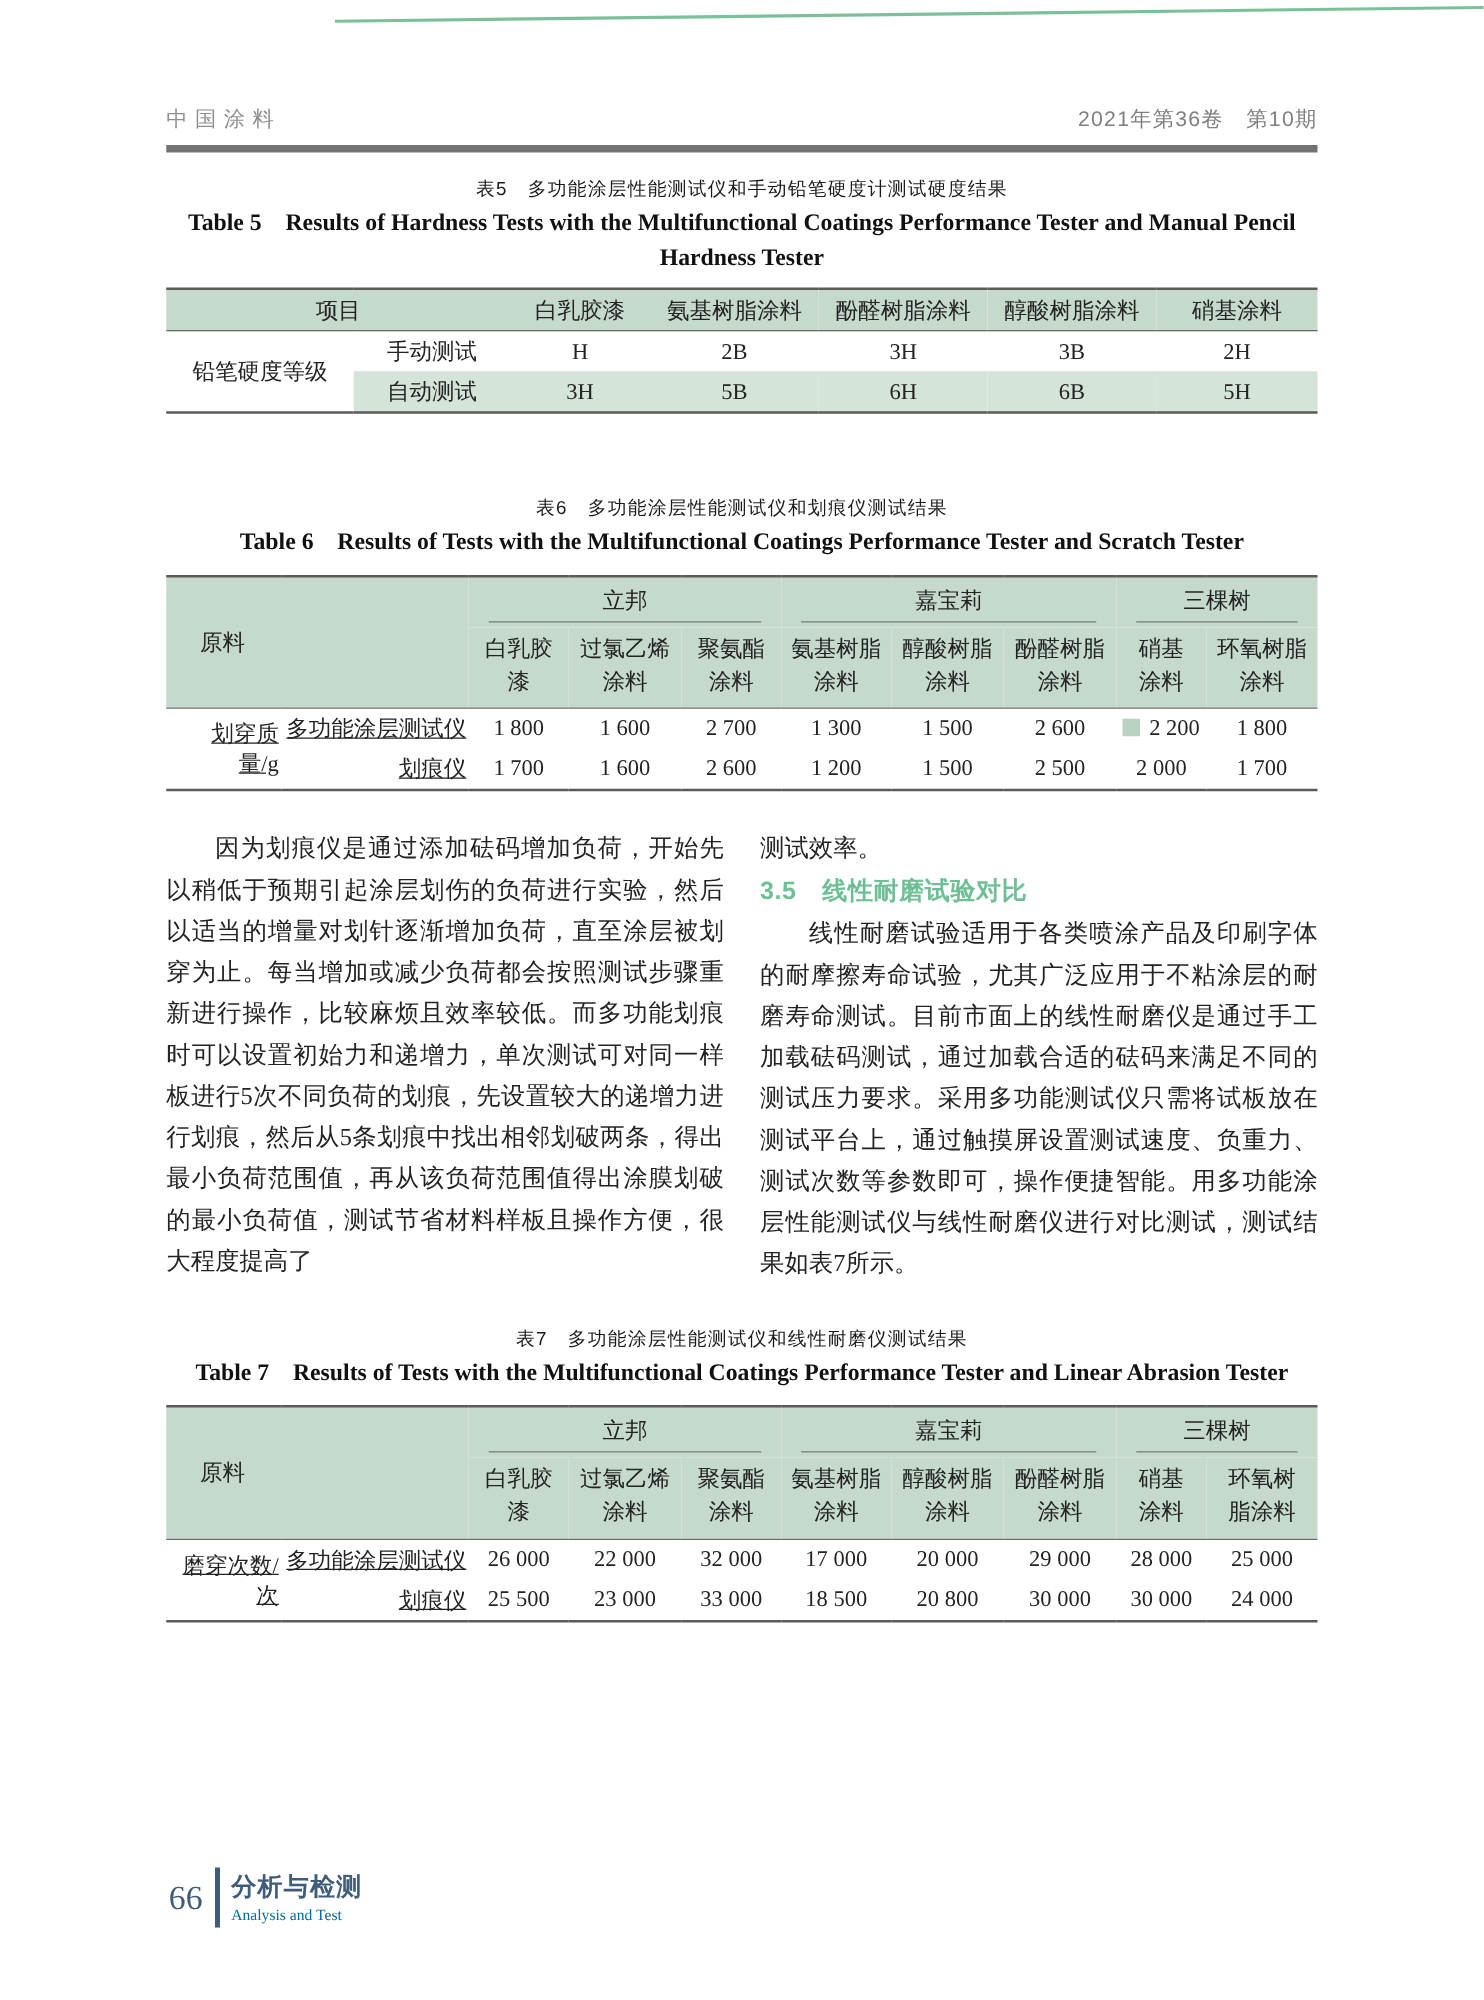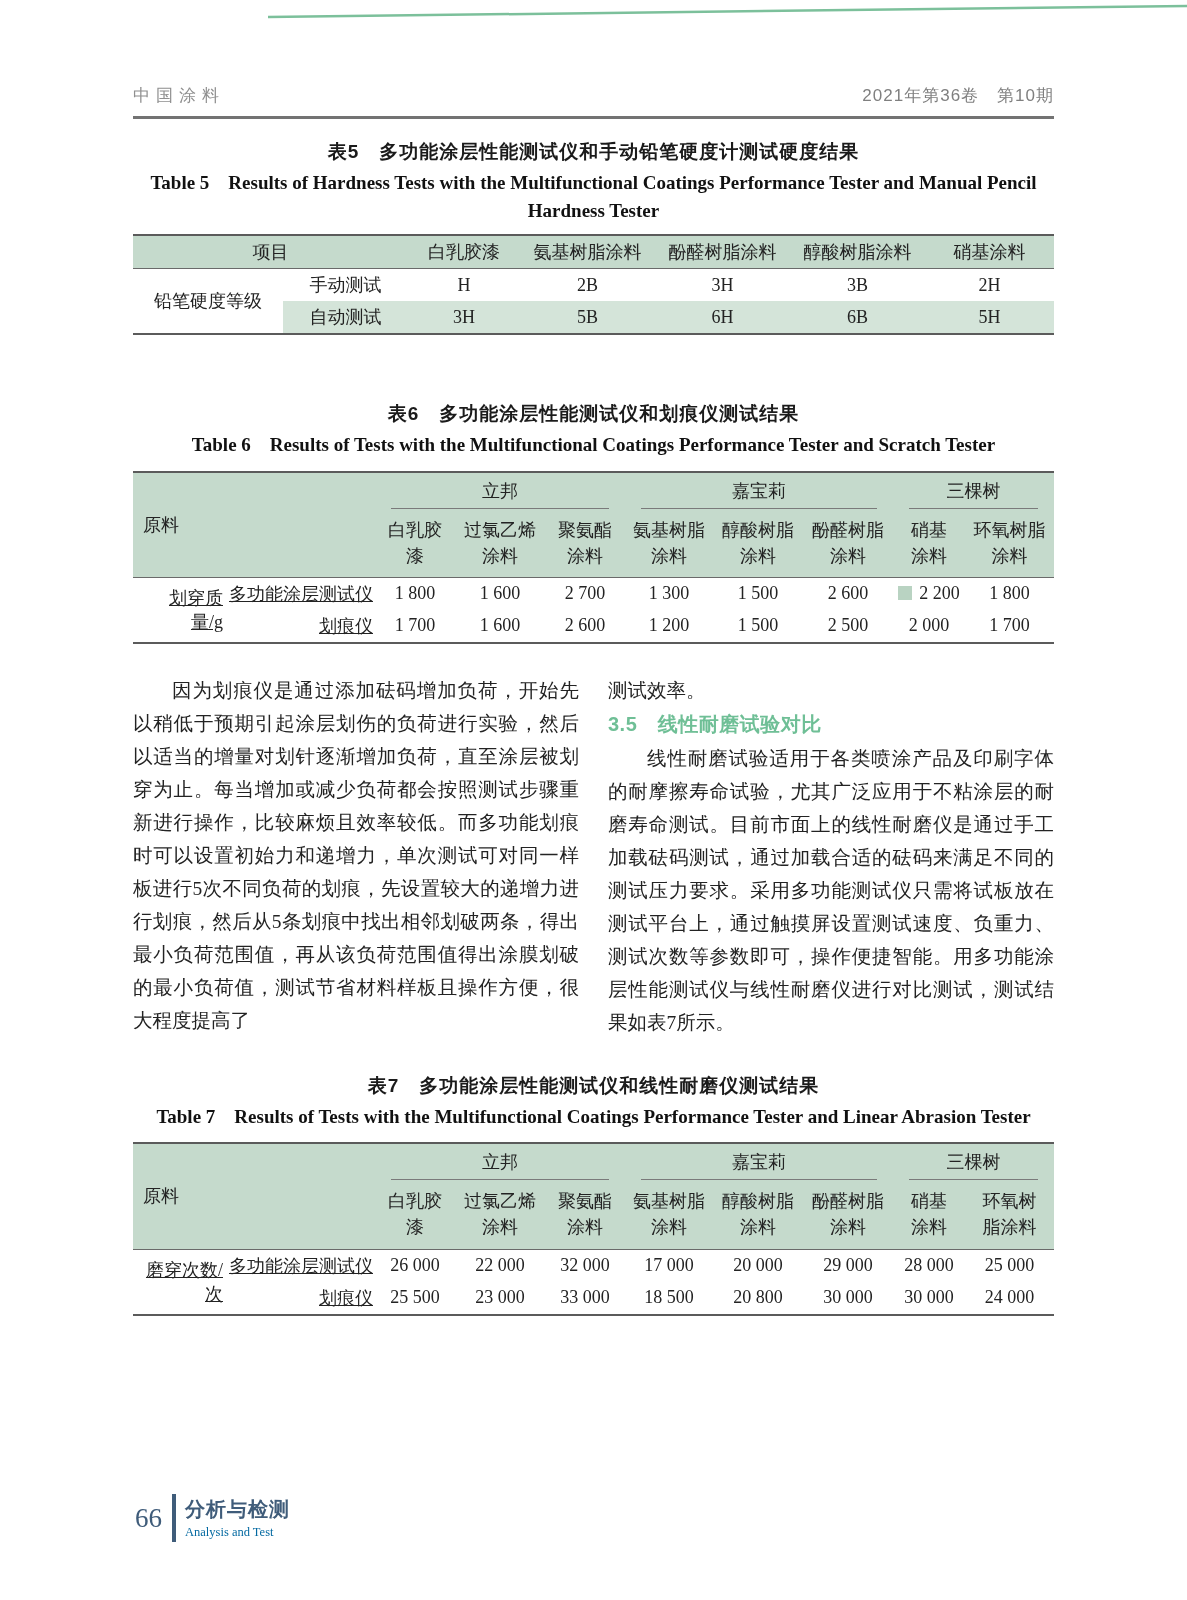--- a/index.html
+++ b/index.html
@@ -12,40 +12,40 @@
     overflow: hidden;
   }
   .page { position: relative; width: 1187px; height: 1600px; padding: 84px 133px 0 133px; }
 
   
   .top-artifact { position: absolute; top: 0; left: 0; width: 1187px; height: 24px; }
 
   
   .page-header {
     display: flex; justify-content: space-between; align-items: flex-end;
-    border-bottom: 3px solid #737373; padding-bottom: 9px;
+    border-bottom: 6px solid #737373; padding-bottom: 9px;
   }
   .journal-name { font-family: "Liberation Sans", sans-serif; font-size: 17px; color: #8f8f8f; letter-spacing: 6px; }
   .issue-info  { font-family: "Liberation Sans", sans-serif; font-size: 17px; color: #7f7f7f; letter-spacing: 1px; }
 
   
   .caption { text-align: center; }
-  .caption-cn { font-family: "Liberation Sans", sans-serif; font-weight: bold; font-size: 19px; color: #1b1b1b; letter-spacing: 1px; }
+  .caption-cn { font-family: "Liberation Sans", sans-serif; font-weight: normal; font-size: 15px; color: #1b1b1b; letter-spacing: 1px; }
   .caption-en { font-family: "Liberation Serif", serif; font-weight: bold; font-size: 19px; color: #111; line-height: 1.45; max-width: 930px; margin: 4px auto 0 auto; }
 
   
   table { border-collapse: collapse; width: 921px; table-layout: fixed;
           border-top: 2px solid #5b5b5b; border-bottom: 2px solid #5b5b5b;
           font-size: 18px; }
   thead { border-bottom: 1px solid #6a6a6a; }
   th, td { text-align: center; vertical-align: middle; font-weight: normal; padding: 4px 2px; }
   th { font-family: "Liberation Sans", sans-serif; }
   .hdr-green { background: #c5dacc; }
   .row-green td { background: #d4e4d9; }
-  .corner-th { text-align: left; padding-left: 10px; }
+  .corner-th { text-align: left; padding-left: 27px; }
   .rowlabel { text-align: right; padding-left: 6px; text-decoration: underline; }
   .sublabel { text-align: right; padding-left: 4px; text-decoration: underline; }
   .subhead { white-space: pre-line; line-height: 1.45; padding-bottom: 8px; }
   .group-inner { border-bottom: 1.5px solid #7a7a7a; padding: 2px 0 5px 0; margin: 0 14px; }
   .num-cell { font-family: "Liberation Serif", serif; }
   .mini-square { display: inline-block; width: 14px; height: 14px; background: #b9d3c2; margin-right: 7px; vertical-align: -1px; }
 
   
   .two-col { display: flex; justify-content: space-between; }
   .col { width: 446px; font-size: 19.5px; line-height: 33px; text-align: justify; }

